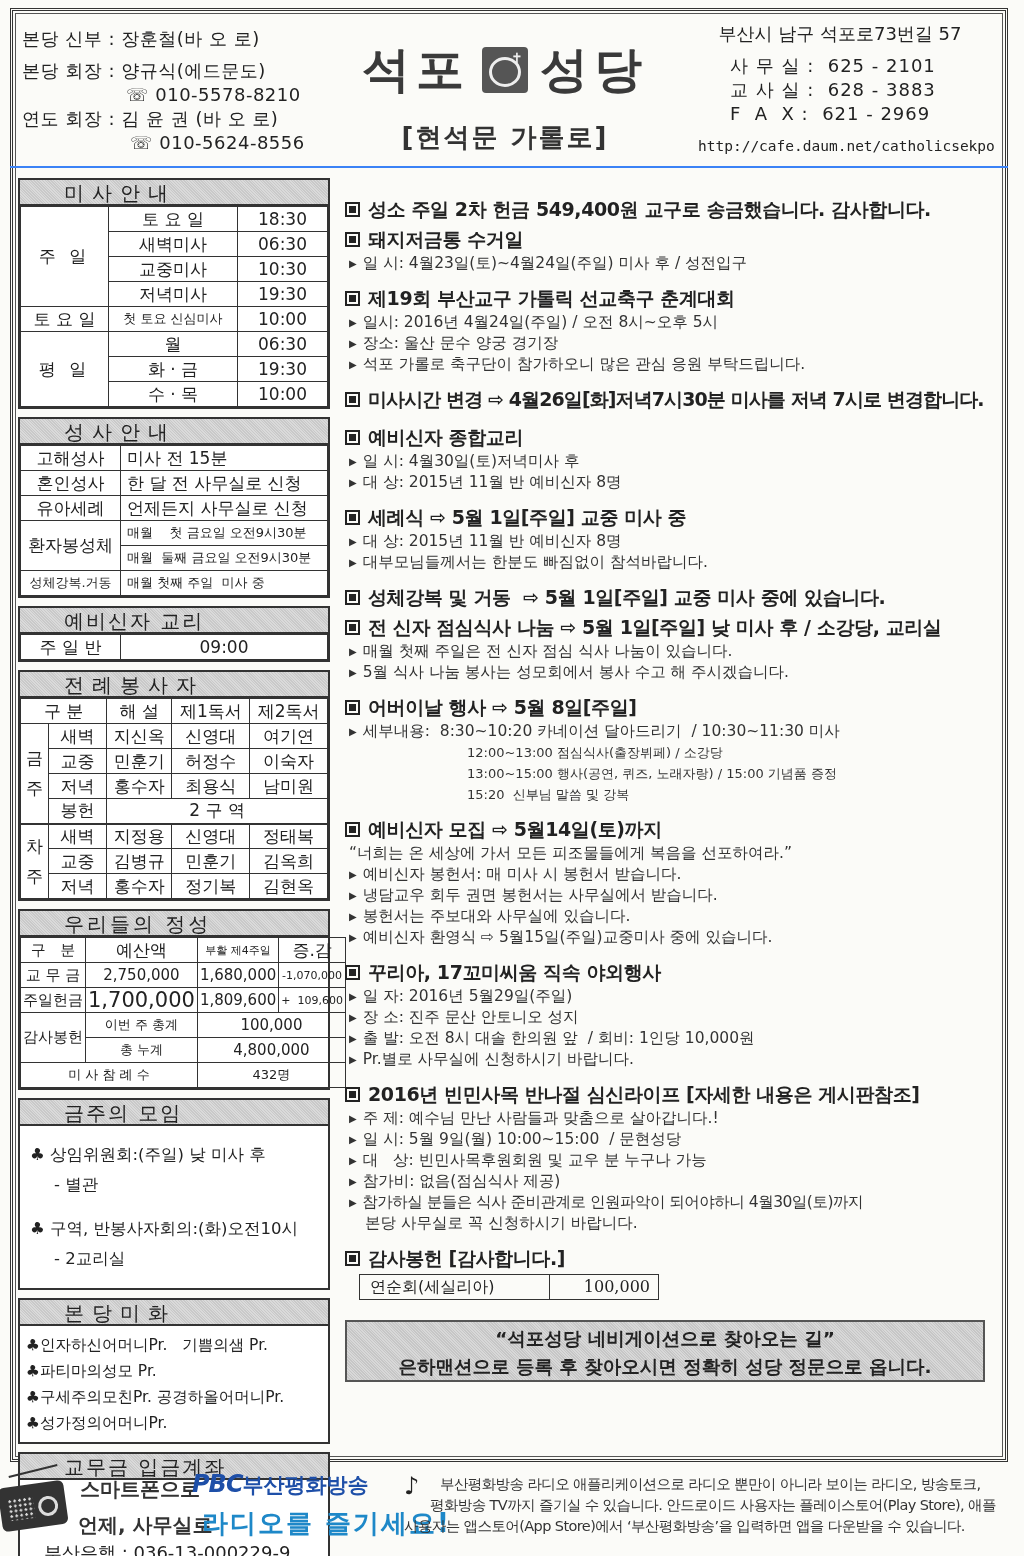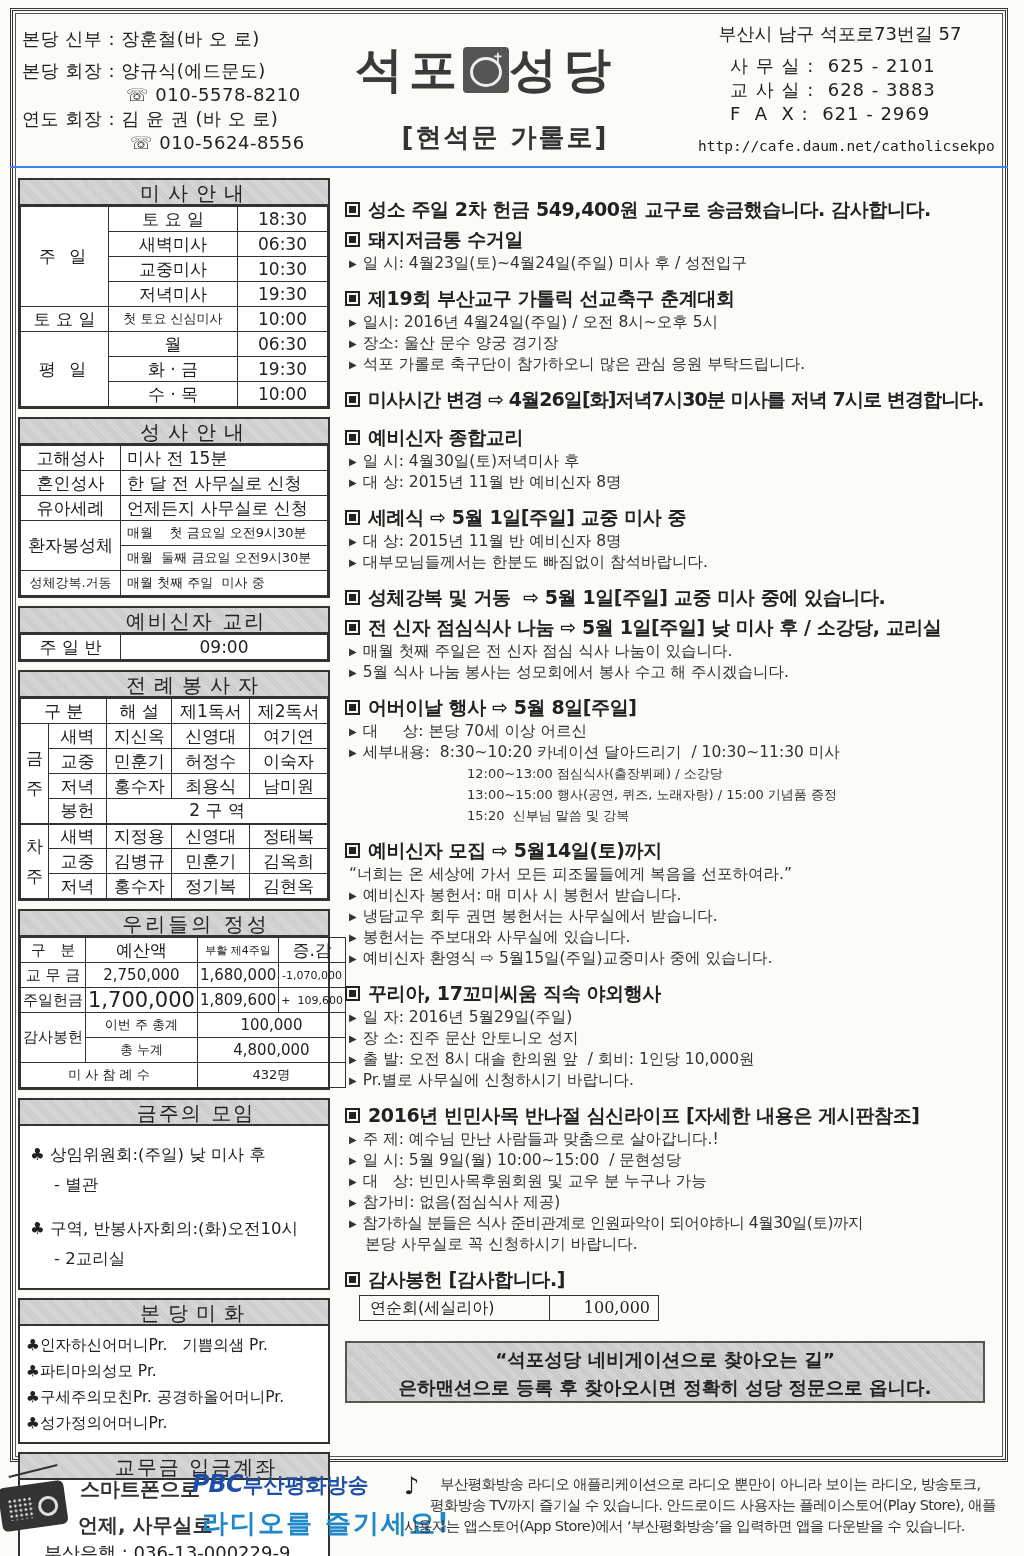--- a/index.html
+++ b/index.html
@@ -8,35 +8,35 @@
 
   .page { position: absolute; left: 10px; top: 8px; width: 998px; height: 1454px; border: 3px double #333; border-width: 3px; outline: 1px solid #555; outline-offset: -6px; }
 
   
   .header { position: absolute; left: 10px; top: 8px; width: 998px; height: 160px; border-bottom: 2px solid #3b82f6; }
   .hdr-left { position: absolute; left: 12px; top: 20px; font-size: 18px; line-height: 22px; letter-spacing: 0.5px; }
   .hdr-left .row { height: 24px; white-space: pre; }
   .hdr-left .phone { padding-left: 104px; }
   .hdr-left .phone2 { padding-left: 108px; }
   .hdr-center { position: absolute; left: 345px; top: 30px; width: 300px; text-align: center; }
-  .title-row { display: flex; align-items: center; }
+  .title-row { display: flex; align-items: center; justify-content: center; gap: 12px; }
   .title-word { font-size: 48px; font-weight: bold; color: #3a3a3a; letter-spacing: 6px; }
   .logo { width: 46px; height: 46px; background: #555; border-radius: 4px; position: relative; }
   .logo .ring { position: absolute; left: 7px; top: 10px; width: 32px; height: 30px; border: 3px solid #eee; border-radius: 50%; }
   .logo .cross { position: absolute; right: 5px; top: 3px; color: #eee; font-size: 14px; font-weight: bold; }
   .subtitle { font-size: 26px; font-weight: bold; color: #333; margin-top: 18px; letter-spacing: 2px; }
   .hdr-right { position: absolute; left: 680px; top: 14px; width: 300px; font-size: 18px; line-height: 24px; }
   .hdr-right .addr { text-align: center; margin-bottom: 8px; }
   .hdr-right .contact { padding-left: 40px; white-space: pre; letter-spacing: 1px; }
   .hdr-right .url { font-family: "DejaVu Sans Mono", monospace; font-size: 14.5px; margin-top: 8px; padding-left: 8px; }
 
   
   .left { position: absolute; left: 18px; top: 178px; width: 312px; }
   .box { border: 2px solid #333; margin-bottom: 8px; background: #fff; }
-  .box-title { background: repeating-linear-gradient(45deg, #c9c9c9 0 1px, #dadada 1px 2px); text-align: center; font-size: 20px; letter-spacing: 8px; height: 26px; line-height: 26px; border-bottom: 2px solid #333; color: #222; padding-left: 44px; }
+  .box-title { background: repeating-linear-gradient(45deg, #c9c9c9 0 1px, #dadada 1px 2px); font-size: 20px; letter-spacing: 8px; height: 26px; line-height: 26px; border-bottom: 2px solid #333; color: #222; padding-left: 44px; }
   table { border-collapse: collapse; width: 100%; }
   td { border: 1px solid #333; text-align: center; font-size: 17px; height: 25px; padding: 0 2px; white-space: nowrap; }
   .sm { font-size: 13px; }
   .xs { font-size: 11px; }
   .l { text-align: left; padding-left: 6px; }
   .spaced { letter-spacing: 4px; }
 
   .meeting { padding: 14px 8px 14px 10px; font-size: 16.5px; line-height: 30px; }
   .meeting .sub { padding-left: 24px; }
   .meeting .gap { height: 14px; }
@@ -365,21 +365,20 @@
   </div>
 
   <div class="notice">
     <h3><span class="sq"></span><span>전 신자 점심식사 나눔 ⇨ 5월 1일[주일] 낮 미사 후 / 소강당, 교리실</span></h3>
     <div class="line"><span class="tri">▶</span><span>매월 첫째 주일은 전 신자 점심 식사 나눔이 있습니다.</span></div>
     <div class="line"><span class="tri">▶</span><span>5월 식사 나눔 봉사는 성모회에서 봉사 수고 해 주시겠습니다.</span></div>
   </div>
 
   <div class="notice">
     <h3><span class="sq"></span><span>어버이날 행사 ⇨ 5월 8일[주일]</span></h3>
-    <div class="line"><span class="tri">▶</span><span>대     상: 본당 70세 이상 어르신</span></div>
     <div class="line"><span class="tri">▶</span><span>세부내용:  8:30~10:20 카네이션 달아드리기  / 10:30~11:30 미사</span></div>
     <div class="cont">12:00~13:00 점심식사(출장뷔페) / 소강당</div>
     <div class="cont">13:00~15:00 행사(공연, 퀴즈, 노래자랑) / 15:00 기념품 증정</div>
     <div class="cont">15:20  신부님 말씀 및 강복</div>
   </div>
 
   <div class="notice">
     <h3><span class="sq"></span><span>예비신자 모집 ⇨ 5월14일(토)까지</span></h3>
     <div class="quote">“너희는 온 세상에 가서 모든 피조물들에게 복음을 선포하여라.”</div>
     <div class="line"><span class="tri">▶</span><span>예비신자 봉헌서: 매 미사 시 봉헌서 받습니다.</span></div>

